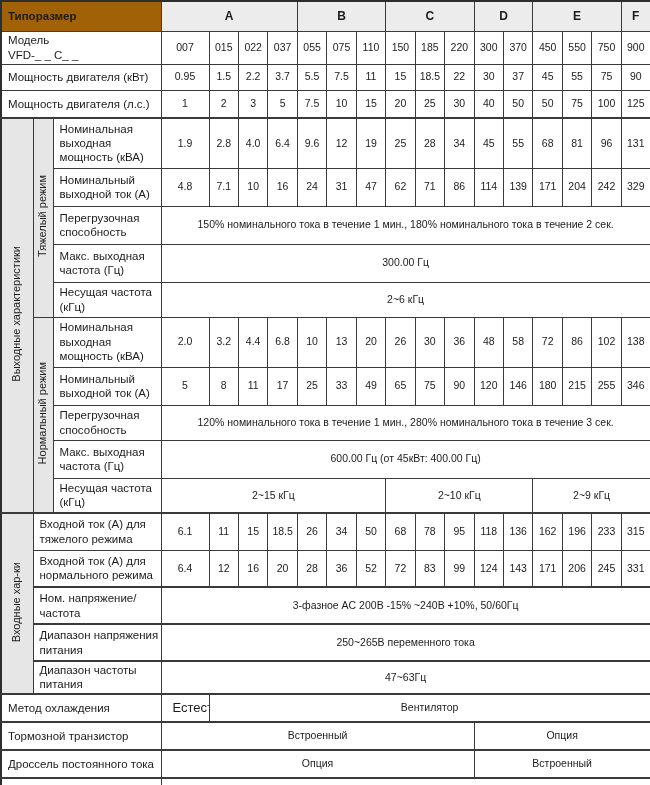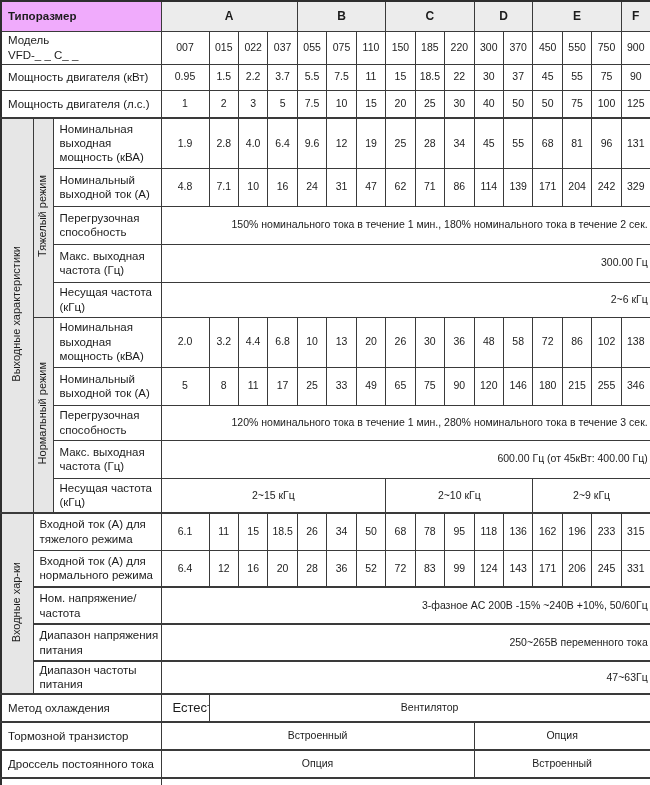--- a/index.html
+++ b/index.html
@@ -1,26 +1,26 @@
 <!DOCTYPE html>
 <html><head>
 <meta charset="utf-8">
 <style>
   html,body{margin:0;padding:0;background:#fff;}
   body{width:650px;font-family:"Liberation Sans",sans-serif;color:#1c1c1c;}
   table{border-collapse:collapse;table-layout:fixed;width:650px;border:2px solid #2e2e2e;}
   td{border:1px solid #3a3a3a;background:#fff;text-align:center;vertical-align:middle;
      font-size:10.5px;padding:1px 2px;overflow:hidden;line-height:1.25;}
   td.lbl{text-align:left;padding-left:6px;font-size:11.5px;}
-  td.hdr{background:#f0abfc;font-weight:bold;}
+  td.hdr{background:#a16207;font-weight:bold;}
   td.frame{background:#ececec;font-weight:bold;font-size:12px;}
   td.rot{background:#e6e6e6;padding:0;}
   .rot-text{display:inline-block;writing-mode:vertical-rl;transform:rotate(180deg);
             font-size:11px;white-space:nowrap;}
-  td.span16{font-size:10.5px;text-align:right;}
+  td.span16{font-size:10.5px;}
   td.small{font-size:13px;padding:1px 11px;}
   col.dc{width:29.45px;}
   tr.h23{height:28px}tr.h26{height:26px}tr.h30{height:30px}tr.h33{height:33px}
   tr.h35{height:35px}tr.h36{height:24px}tr.h37{height:37px}tr.h38{height:38px}tr.h50{height:50px}
   tr.bt2 td{border-top-width:2px;}
 </style>
 </head>
 <body>
 
 <table>

